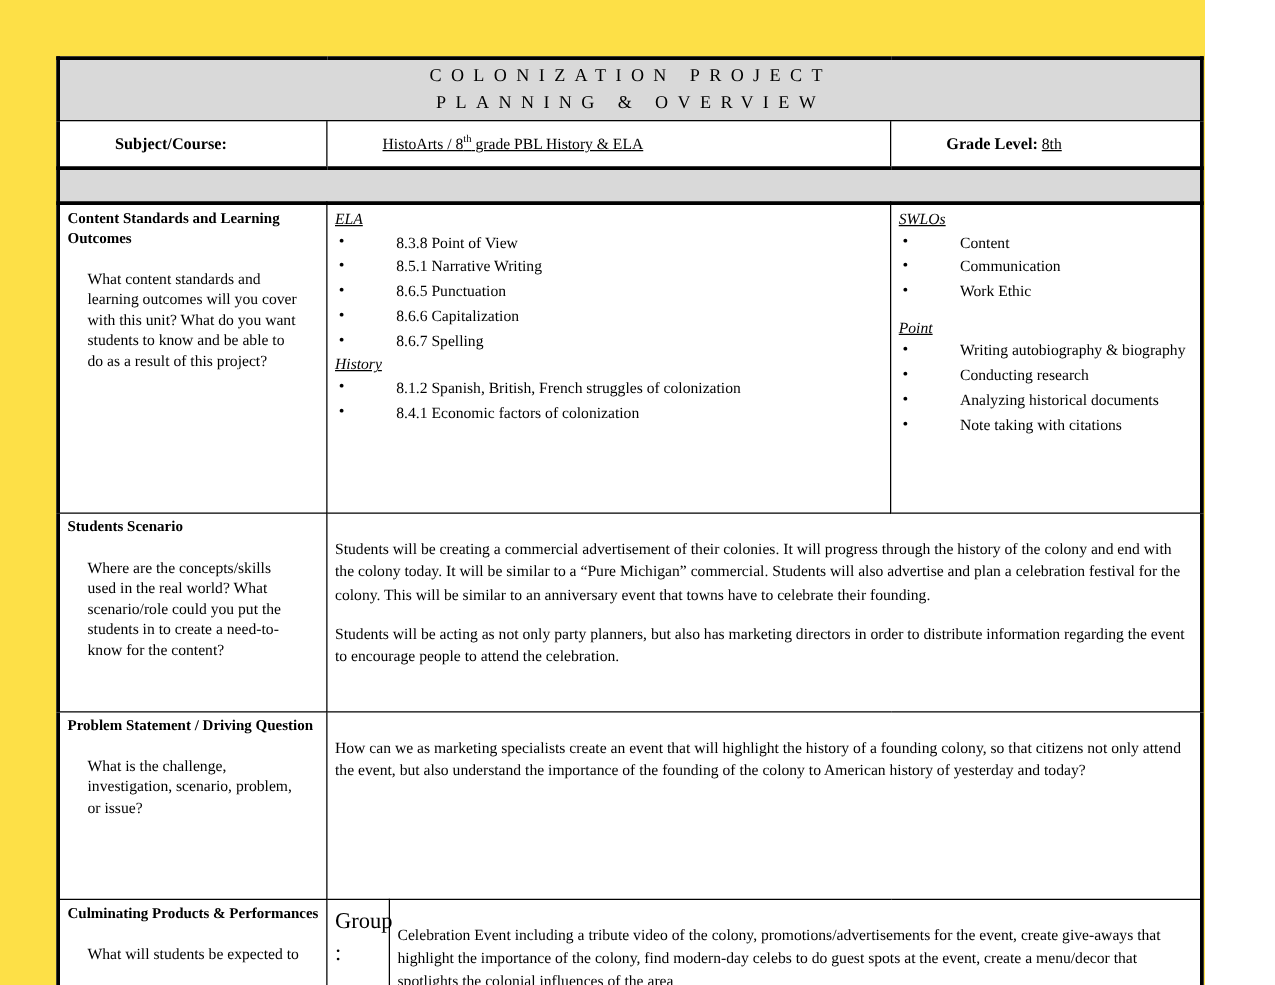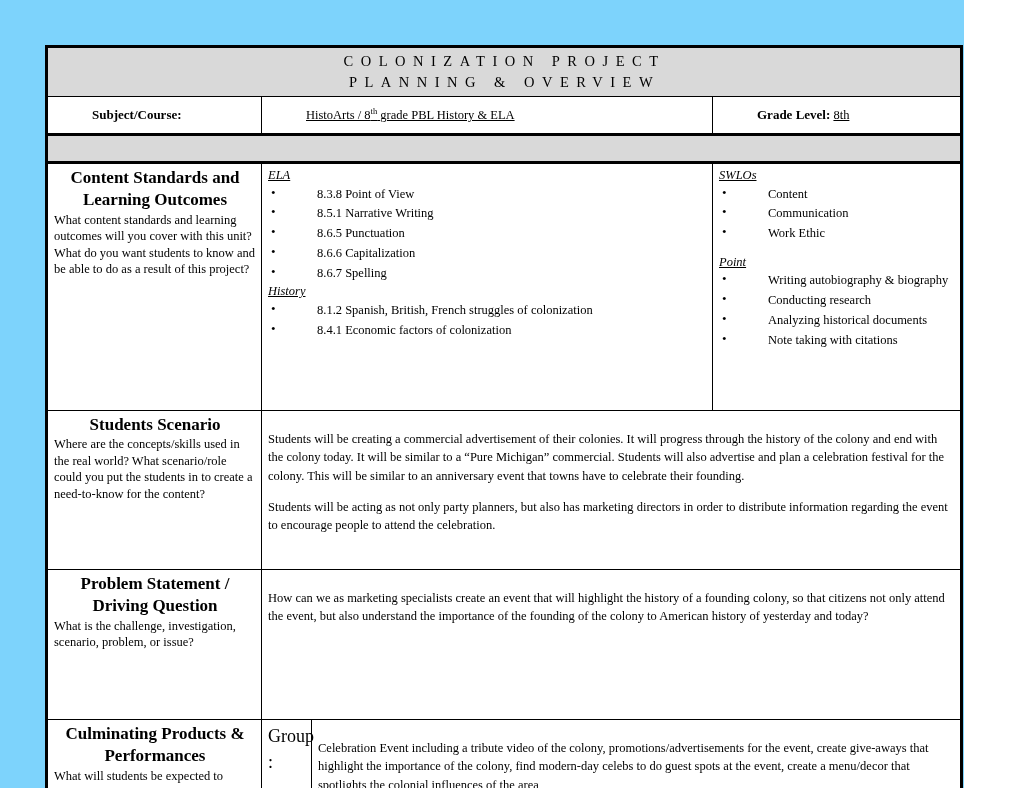--- a/index.html
+++ b/index.html
@@ -12,21 +12,21 @@
     width: 1020px;
     height: 788px;
     overflow: hidden;
     font-family: "Liberation Serif", "DejaVu Serif", serif;
     color: #000000;
   }
   .page {
     position: relative;
     width: 964px;
     height: 788px;
-    background: #7dd3fc;
+    background: #fde047;
   }
   .doc-table {
     position: absolute;
     left: 45px;
     top: 45px;
     width: 915px;
     border-collapse: collapse;
     table-layout: fixed;
     background: #ffffff;
   }
@@ -75,28 +75,27 @@
   
   .spacer-cell {
     background: #d9d9d9;
     height: 19px;
     padding: 0;
   }
 
   
   .prompt-title {
     font-weight: bold;
-    font-size: 17px;
+    font-size: 12px;
     margin: 0 0 0 0;
-    text-align: center;
   }
   .prompt-body {
     font-weight: normal;
     font-size: 12.5px;
-    margin: 0;
+    margin: 16px;
   }
 
   
   .sec-head {
     font-weight: normal;
     font-style: italic;
     text-decoration: underline;
     font-size: 12.5px;
     margin: 0 0 1px 0;
   }

